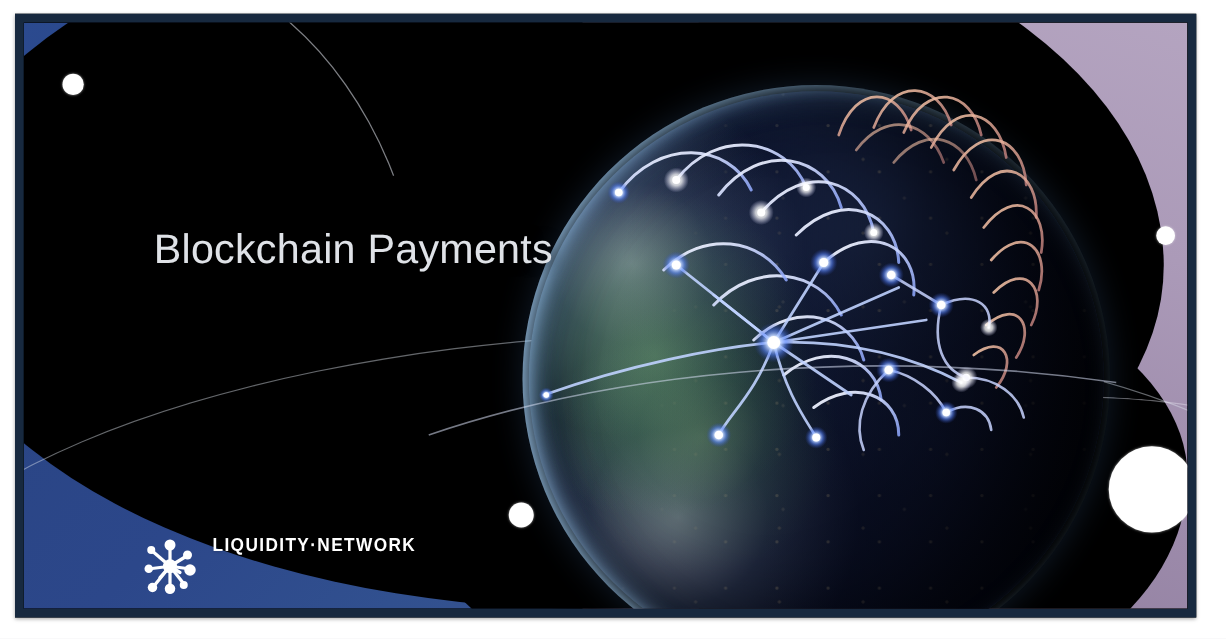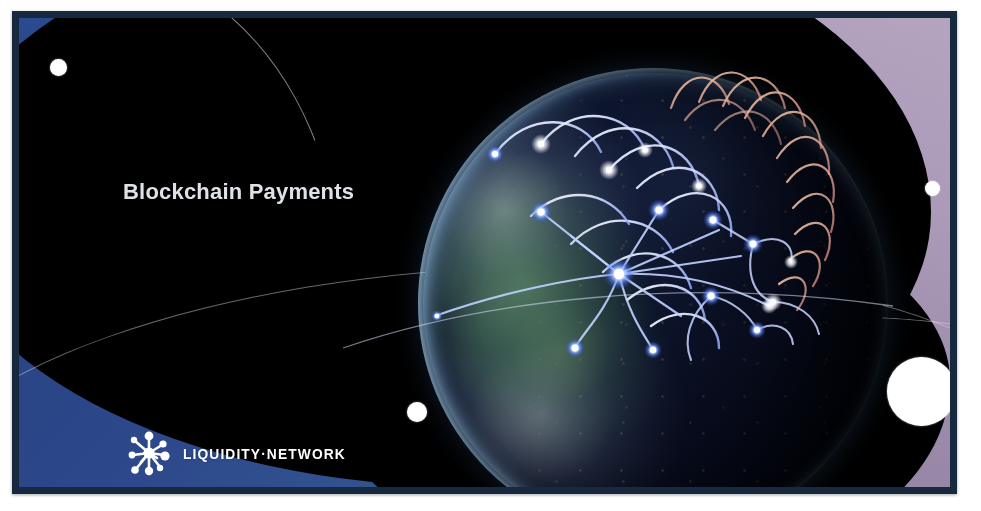--- a/index.html
+++ b/index.html
@@ -157,34 +157,33 @@
     pointer-events:none;
   }
 
   
   .headline{
     position:absolute;
     left:104px;top:160px;
     width:360px;
     color:#dfe2e7;
     font-family:"Liberation Sans", sans-serif;
-    font-weight:700;
-    font-size:22px;
+    font-weight:400;
+    font-size:33px;
     line-height:1.30;
     letter-spacing:.2px;
     text-shadow:0 0 10px rgba(0,0,0,.9);
   }
   .headline .l2{display:block;}
 
   
   .logo{
     position:absolute;
-    left:105px;top:410px;
+    left:92px;top:410px;
     display:flex;
-    align-items:center;
     gap:9px;
   }
   .logo-mark{
     width:50px;height:50px;
     flex:0 0 50px;
   }
   .logo-text{
     color:#ffffff;
     font-family:"Liberation Sans Narrow","Liberation Sans", sans-serif;
     font-weight:bold;

